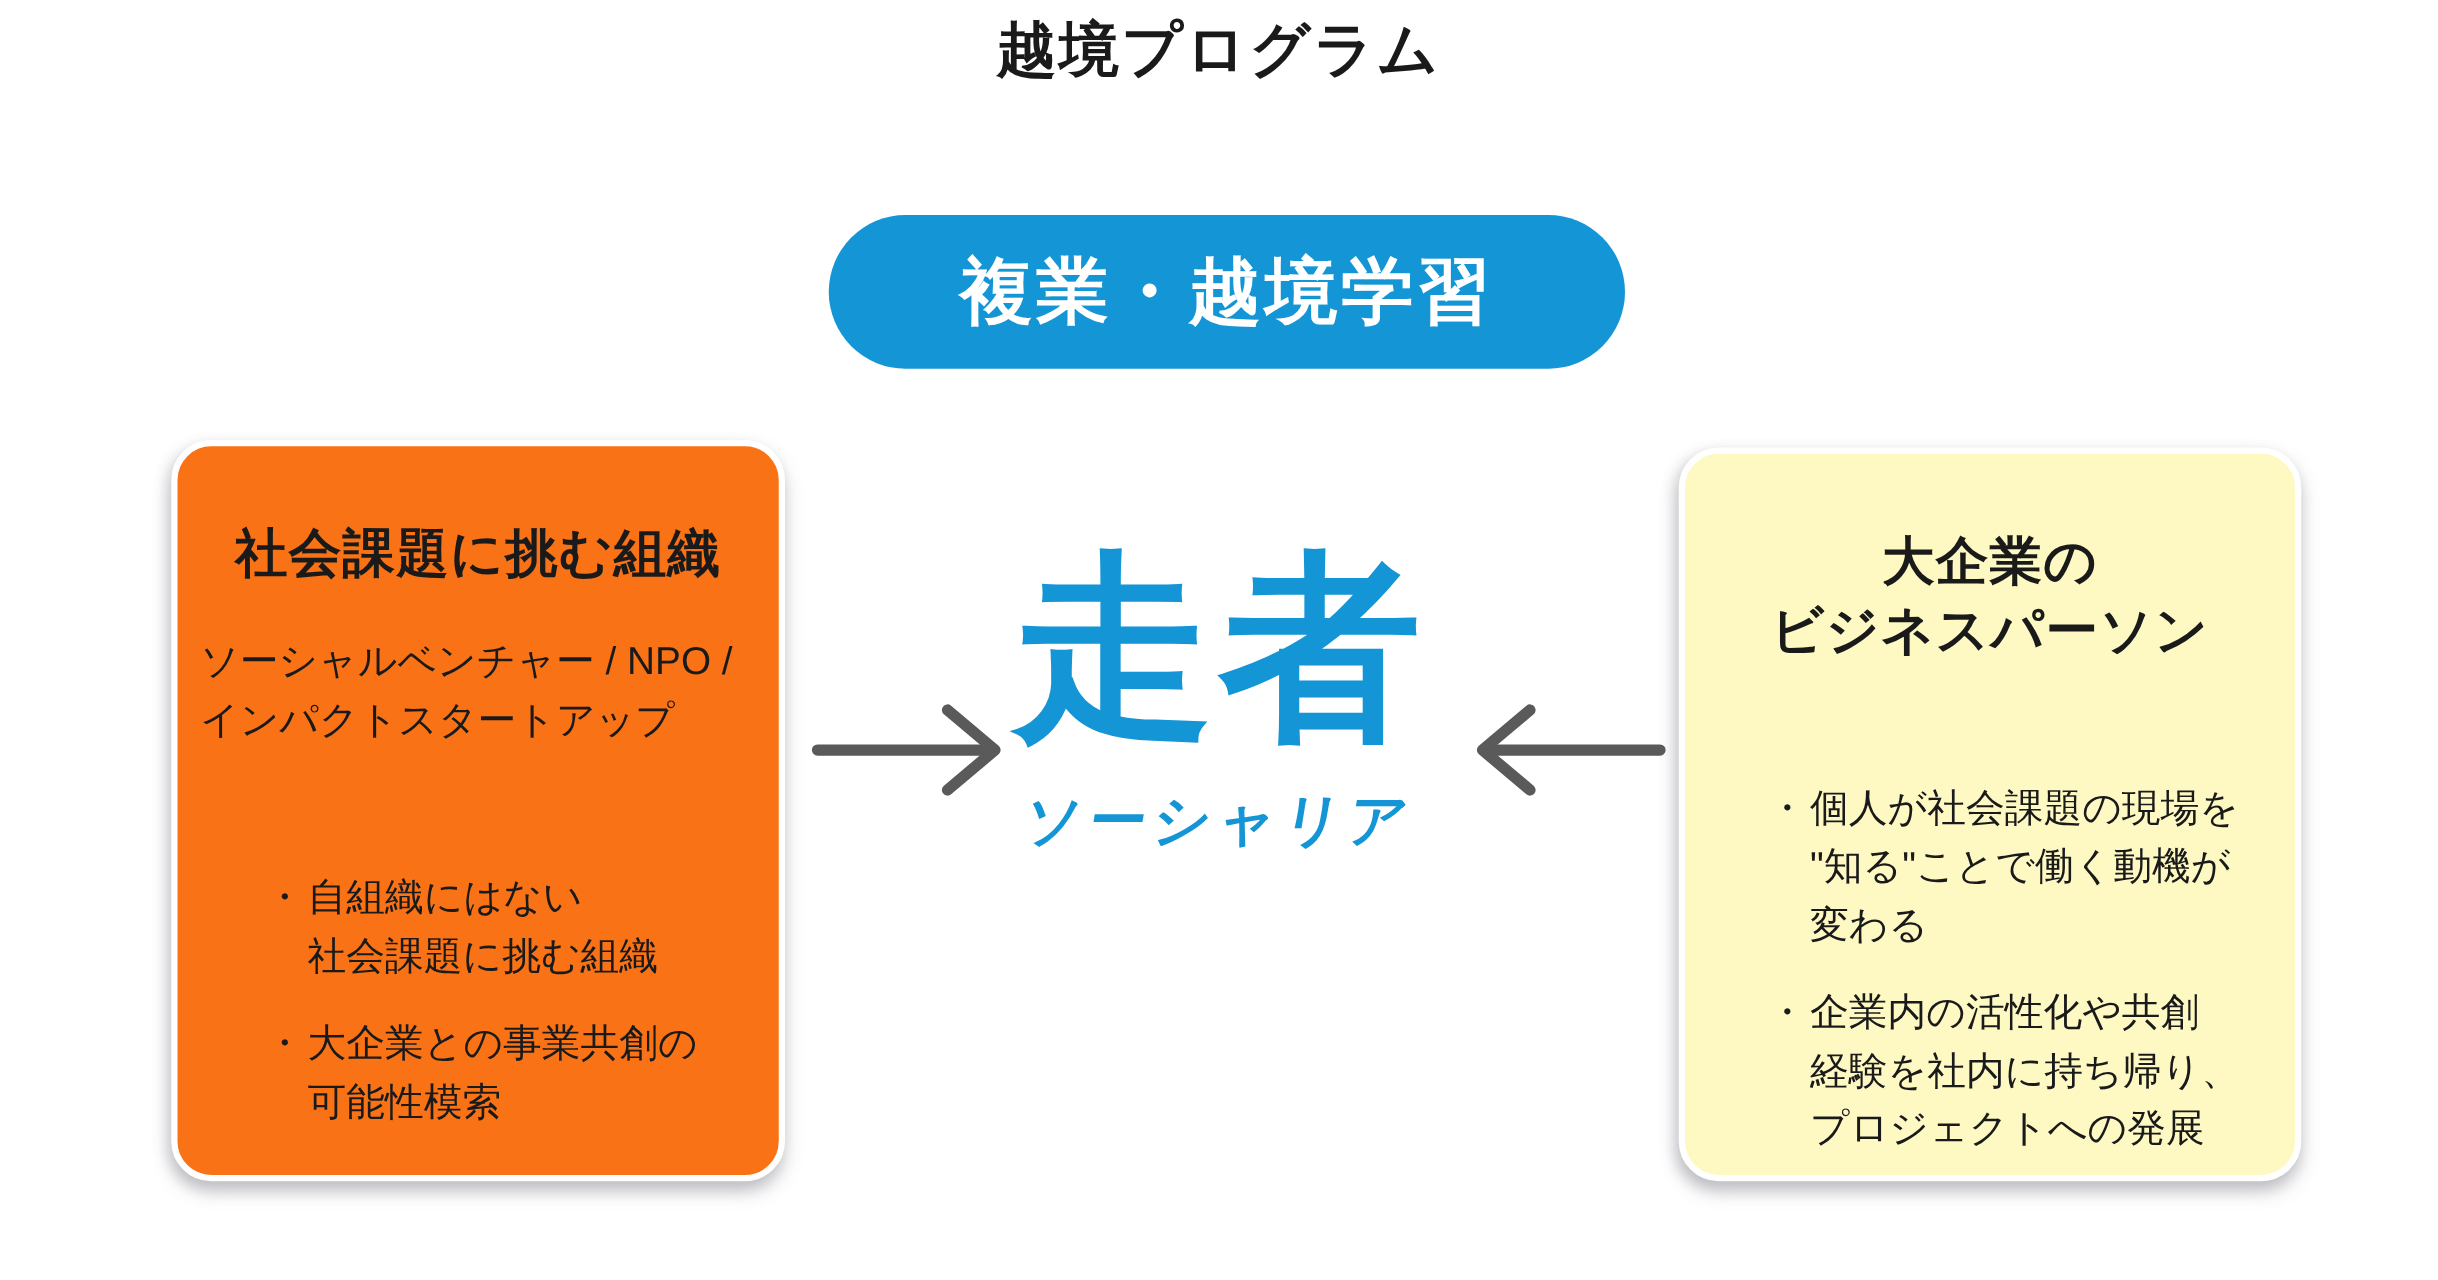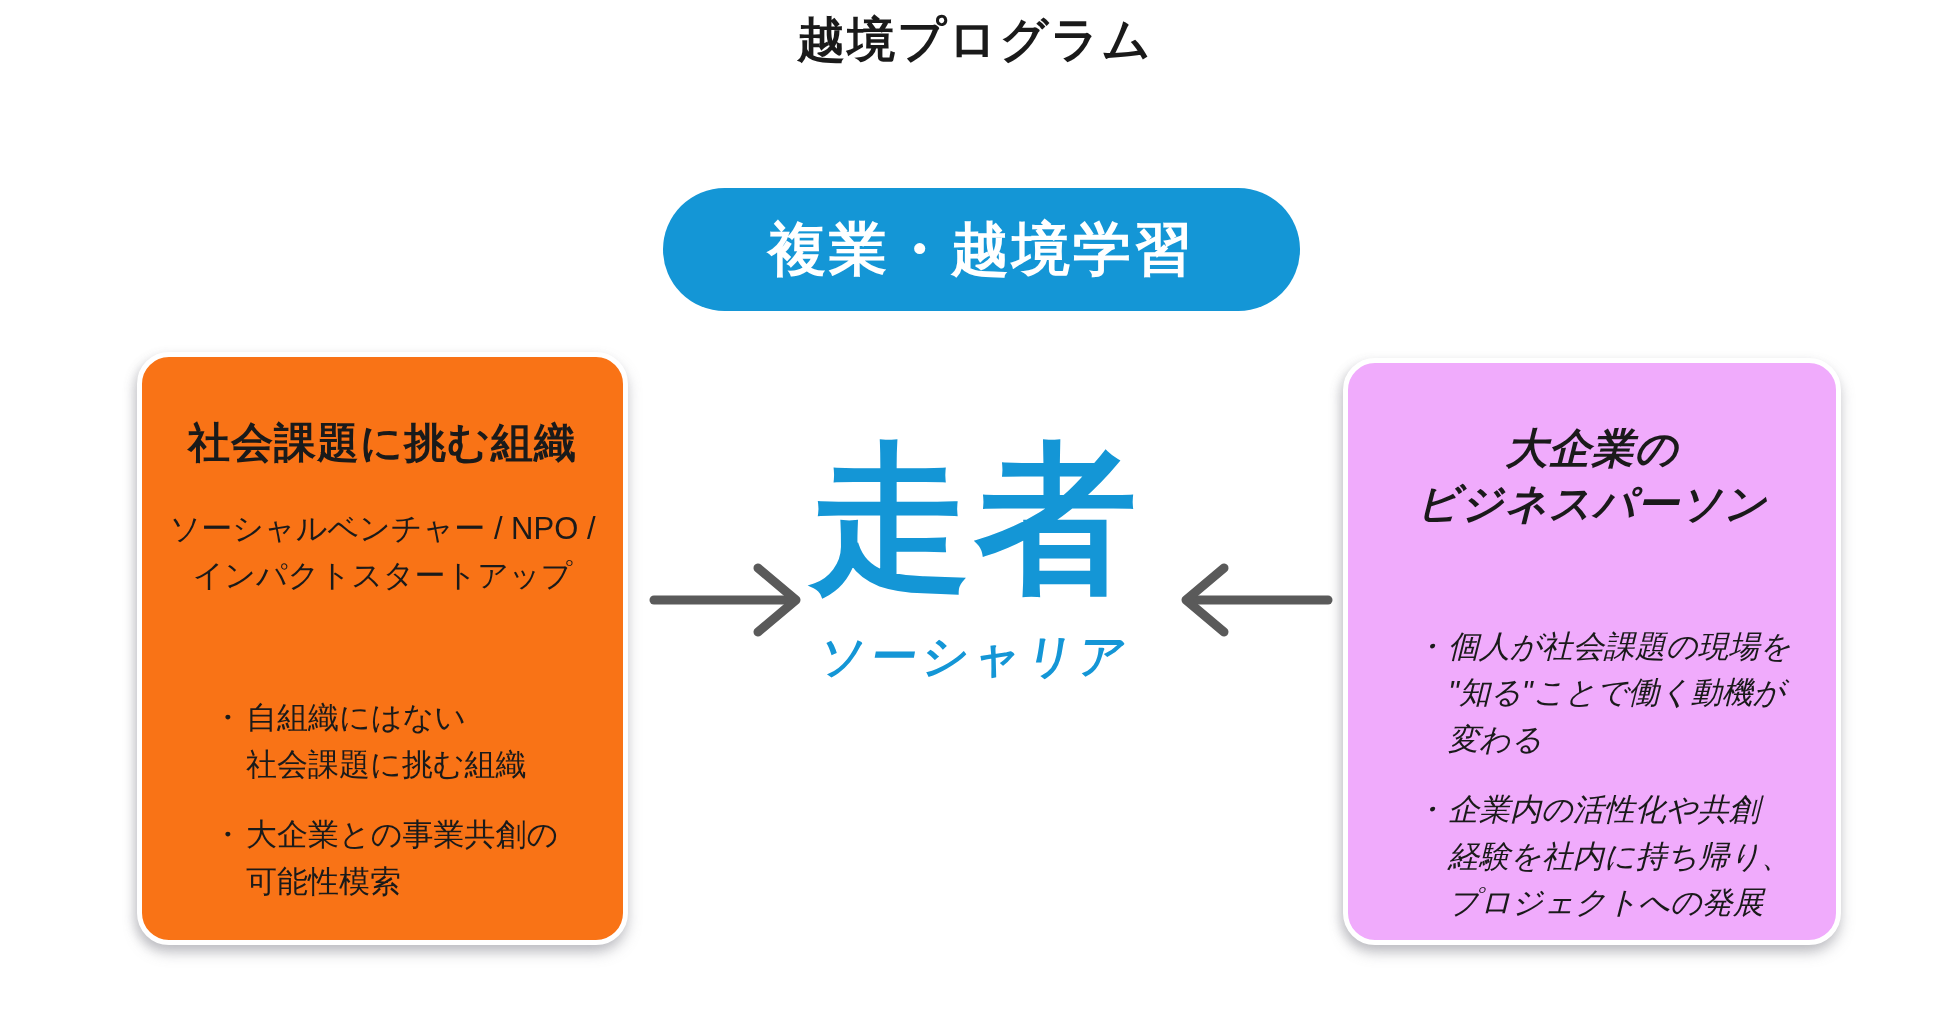--- a/index.html
+++ b/index.html
@@ -9,40 +9,40 @@
     font-family:"Liberation Sans","DejaVu Sans",sans-serif;
   }
   .stage{position:absolute;inset:0;}
 
   .page-title{
     position:absolute;top:8px;left:0;width:100%;
     text-align:center;font-size:48px;font-weight:bold;letter-spacing:2px;
   }
 
   .banner{
-    position:absolute;left:663px;top:188px;width:637px;height:123px;
+    position:absolute;left:663px;top:172px;width:637px;height:123px;
     border-radius:62px;display:flex;align-items:center;justify-content:center;
     font-size:58px;font-weight:bold;letter-spacing:3px;
   }
 
   .card{
     position:absolute;box-sizing:border-box;
     border-radius:32px;border:5px solid #ffffff;
     box-shadow:0 8px 14px rgba(110,110,120,0.35), -4px 4px 10px rgba(110,110,120,0.18);
     padding:0 18px;
   }
   .card.left{left:137px;top:352px;width:491px;height:593px;}
   .card.right{left:1343px;top:358px;width:498px;height:587px;}
 
   .card-title{
     text-align:center;font-size:42px;font-weight:bold;line-height:1.32;
     margin-top:58px;letter-spacing:1px;
   }
   .card-subtitle{
-    text-align:center;font-size:31px;line-height:1.5;margin-top:36px;
+    font-size:31px;line-height:1.5;margin-top:36px;
   }
   .bullets{margin-top:96px;padding-left:52px;font-size:31px;line-height:1.5;}
   .card.right .bullets{margin-top:92px;padding-left:48px;}
   .bullet{display:flex;align-items:flex-start;margin-bottom:24px;}
   .bullet .marker{flex:0 0 34px;}
   .bullet .lines{flex:1;}
 
   .logo{
     position:absolute;left:775px;top:438px;width:400px;text-align:center;
   }
@@ -86,21 +86,21 @@
       <div class="bullet">
         <span class="marker">・</span>
         <span class="lines">
           <div>大企業との事業共創の</div>
           <div>可能性模索</div>
         </span>
       </div>
     </div>
   </div>
 
-  <div class="card right" style="background-color: #f0abfc; font-style: italic;">
+  <div class="card right" style="background-color: #fef9c3;">
     <div class="card-title">
       <div>大企業の</div>
       <div>ビジネスパーソン</div>
     </div>
     <div class="bullets">
       <div class="bullet">
         <span class="marker">・</span>
         <span class="lines">
           <div>個人が社会課題の現場を</div>
           <div>"知る"ことで働く動機が</div>

